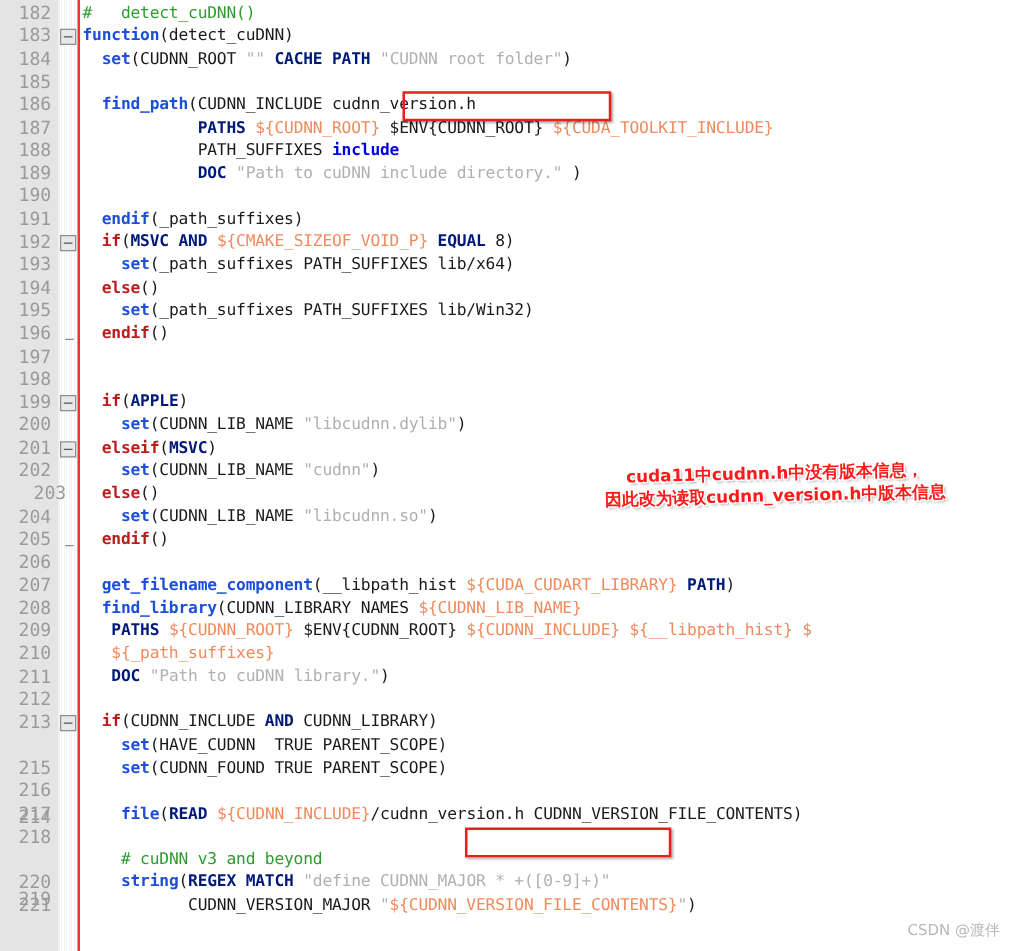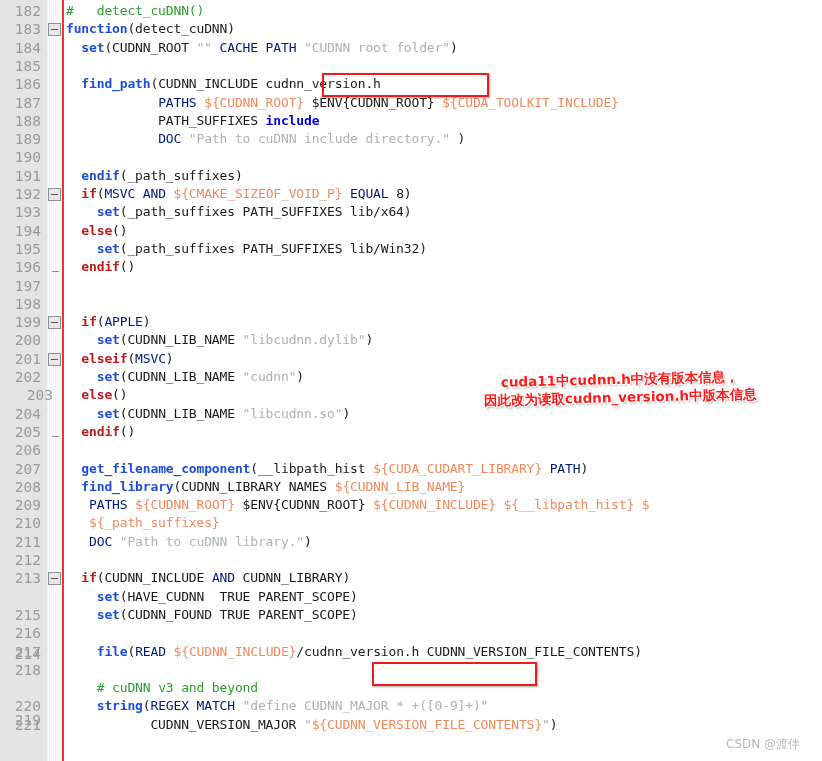--- a/index.html
+++ b/index.html
@@ -87,21 +87,21 @@
     font-family: "DejaVu Sans Mono", "Liberation Mono", monospace;
     font-size: 13px;
     line-height: 18.3px;
     letter-spacing: -0.15px;
     color: #1a1a1a;
   }
 
   
   .cmd      { color: #1d4ed8; font-weight: bold; }      
   .ctrl     { color: #b91c1c; font-weight: bold; }      
-  .kw       { color: #00187a; font-weight: normal; }      
+  .kw       { color: #00187a; font-weight: bold; }      
   .var      { color: #f08a5d; }                          
   .str      { color: #b0b0b0; }                          
   .cmt      { color: #2e9b2e; }                          
   .plain    { color: #1a1a1a; }
   .blue     { color: #0000e6; font-weight: bold; }
 
   
   .hl-box {
     position: absolute;
     border: 2px solid #e8201b;

